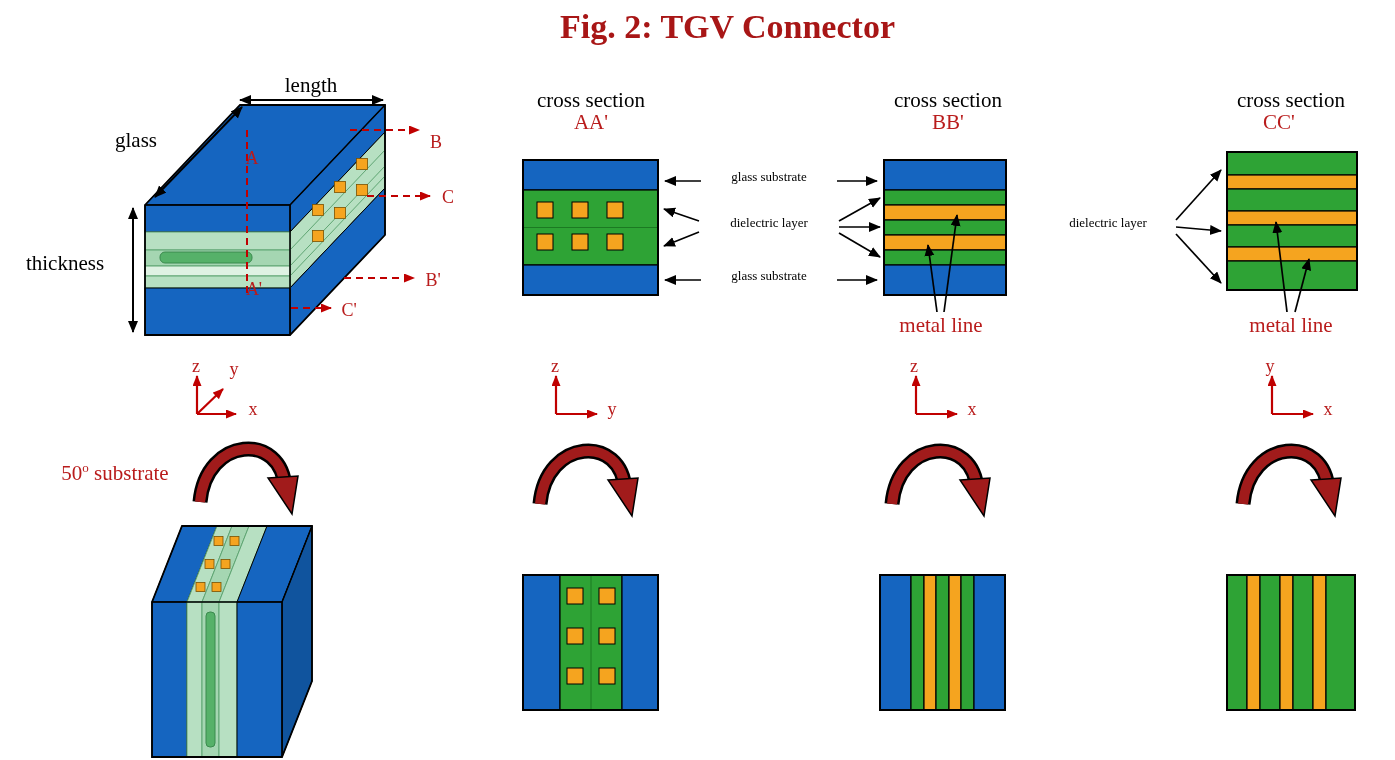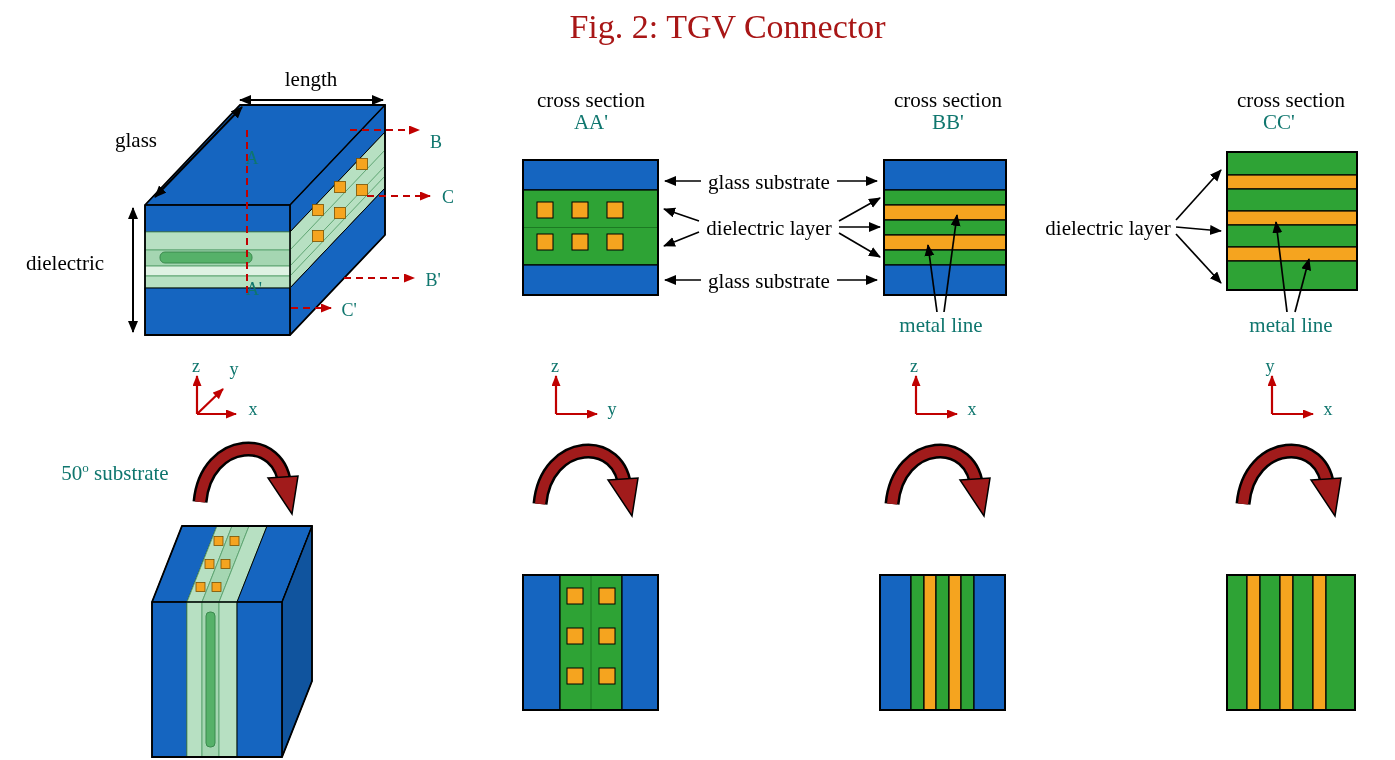--- a/index.html
+++ b/index.html
@@ -4,27 +4,27 @@
 <style>
   * { margin:0; padding:0; box-sizing:border-box; }
   html,body { background:#ffffff; }
   .page {
     position:relative; width:1395px; height:760px; background:#ffffff;
     overflow:hidden; font-family:"Liberation Serif", serif;
   }
   .art { position:absolute; left:0; top:0; }
   .lbl { position:absolute; text-align:center; line-height:1.15; white-space:nowrap; }
   .black { color:#000000; }
-  .red { color:#0f766e; }
+  .red { color:#b91c1c; }
   .s18 { font-size:18px; }
-  .s19 { font-size:21px; }
+  .s19 { font-size:13px; }
   .s21 { font-size:21px; }
   .title {
     position:absolute; left:60px; right:0; top:8px; text-align:center;
-    font-size:34px; font-weight:normal; color:#A81616;
+    font-size:34px; font-weight:bold; color:#A81616;
     font-family:"Liberation Serif", serif;
   }
   sup { font-size:0.62em; }
 </style>
 </head>
 <body>
 
 <div class="page">
 
   <svg class="art" width="1395" height="760">
@@ -226,23 +226,23 @@
       <rect x="1280" y="575" width="13" height="135" fill="#F5A41F"></rect>
       <rect x="1293" y="575" width="20" height="135" fill="#2EA335"></rect>
       <rect x="1313" y="575" width="13" height="135" fill="#F5A41F"></rect>
       <rect x="1326" y="575" width="29" height="135" fill="#2EA335"></rect>
       <rect x="1227" y="575" width="128" height="135" fill="none" stroke-width="2"></rect>
     </g>
   </svg>
 
   <div class="title">Fig. 2: TGV Connector</div>
 
-  <div class="lbl black s21" style="left:261px;top:67px;width:100px">length</div>
+  <div class="lbl black s21" style="left:261px;top:73px;width:100px">length</div>
   <div class="lbl black s21" style="left:96px;top:128px;width:80px">glass</div>
-  <div class="lbl black s21" style="left:10px;top:251px;width:110px">dielectric</div>
+  <div class="lbl black s21" style="left:10px;top:251px;width:110px">thickness</div>
   <div class="lbl red s18" style="left:240px;top:148px;width:24px">A</div>
   <div class="lbl red s18" style="left:240px;top:279px;width:28px">A'</div>
   <div class="lbl red s18" style="left:422px;top:132px;width:28px">B</div>
   <div class="lbl red s18" style="left:436px;top:187px;width:24px">C</div>
   <div class="lbl red s18" style="left:418px;top:270px;width:30px">B'</div>
   <div class="lbl red s18" style="left:334px;top:300px;width:30px">C'</div>
   <div class="lbl red s18" style="left:186px;top:356px;width:20px">z</div>
   <div class="lbl red s18" style="left:224px;top:359px;width:20px">y</div>
   <div class="lbl red s18" style="left:243px;top:399px;width:20px">x</div>
   <div class="lbl red s21" style="left:45px;top:461px;width:140px"><span>50</span><sup>o</sup><span> substrate</span></div>

